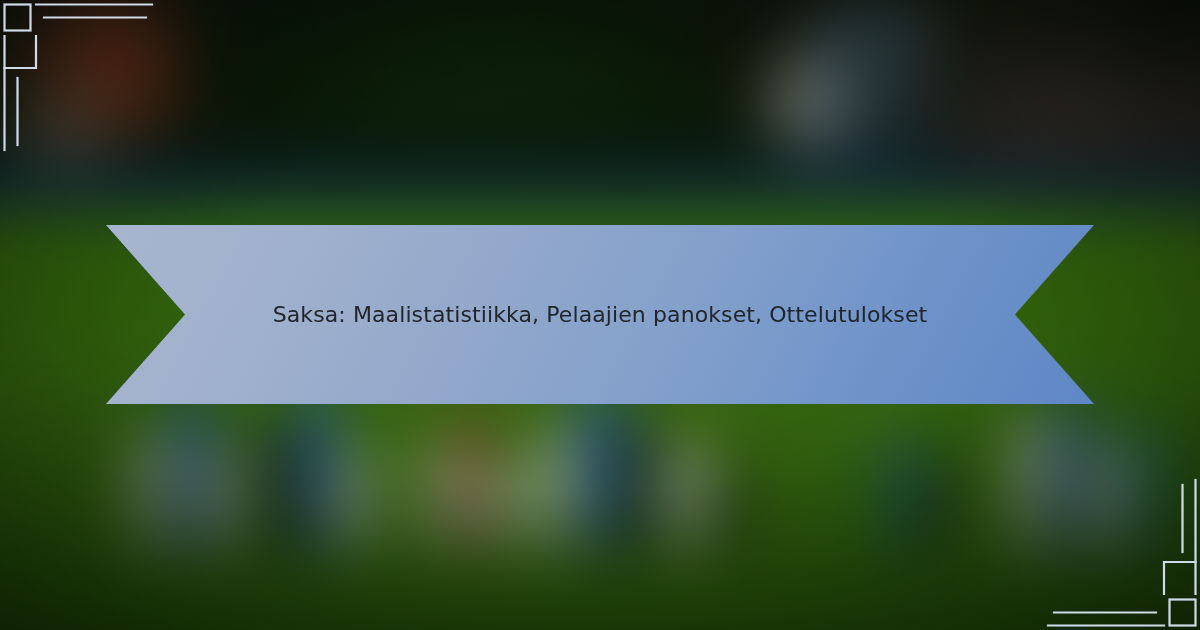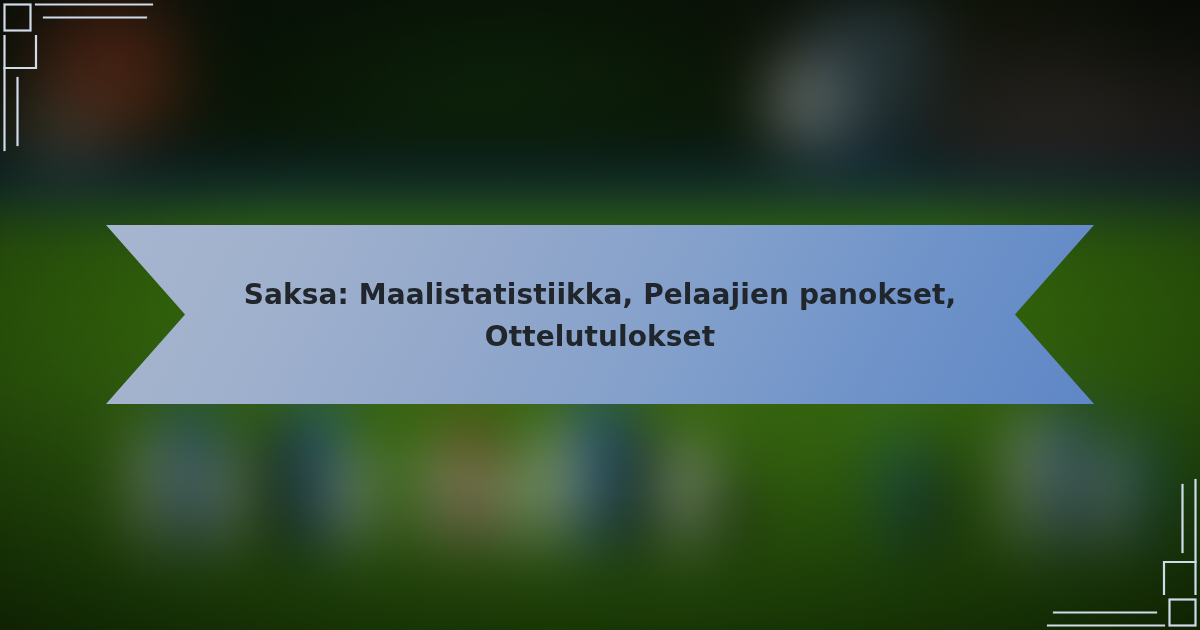--- a/index.html
+++ b/index.html
@@ -156,23 +156,23 @@
        0% 100%, 8.0% 50%);
     clip-path: polygon(
        0% 0%, 100% 0%,
        92.0% 50%, 100% 100%,
        0% 100%, 8.0% 50%);
     display:flex; align-items:center; justify-content:center;
   }
   .ribbon-title{
     width:760px;
     text-align:center;
-    font-size:28px;
+    font-size:22px;
     line-height:1.47;
-    font-weight:700;
+    font-weight:400;
     color:#20262b;
     letter-spacing:.1px;
     padding-top:2px;
   }
 </style>
 </head>
 <body>
 
 <div id="stage">
 

